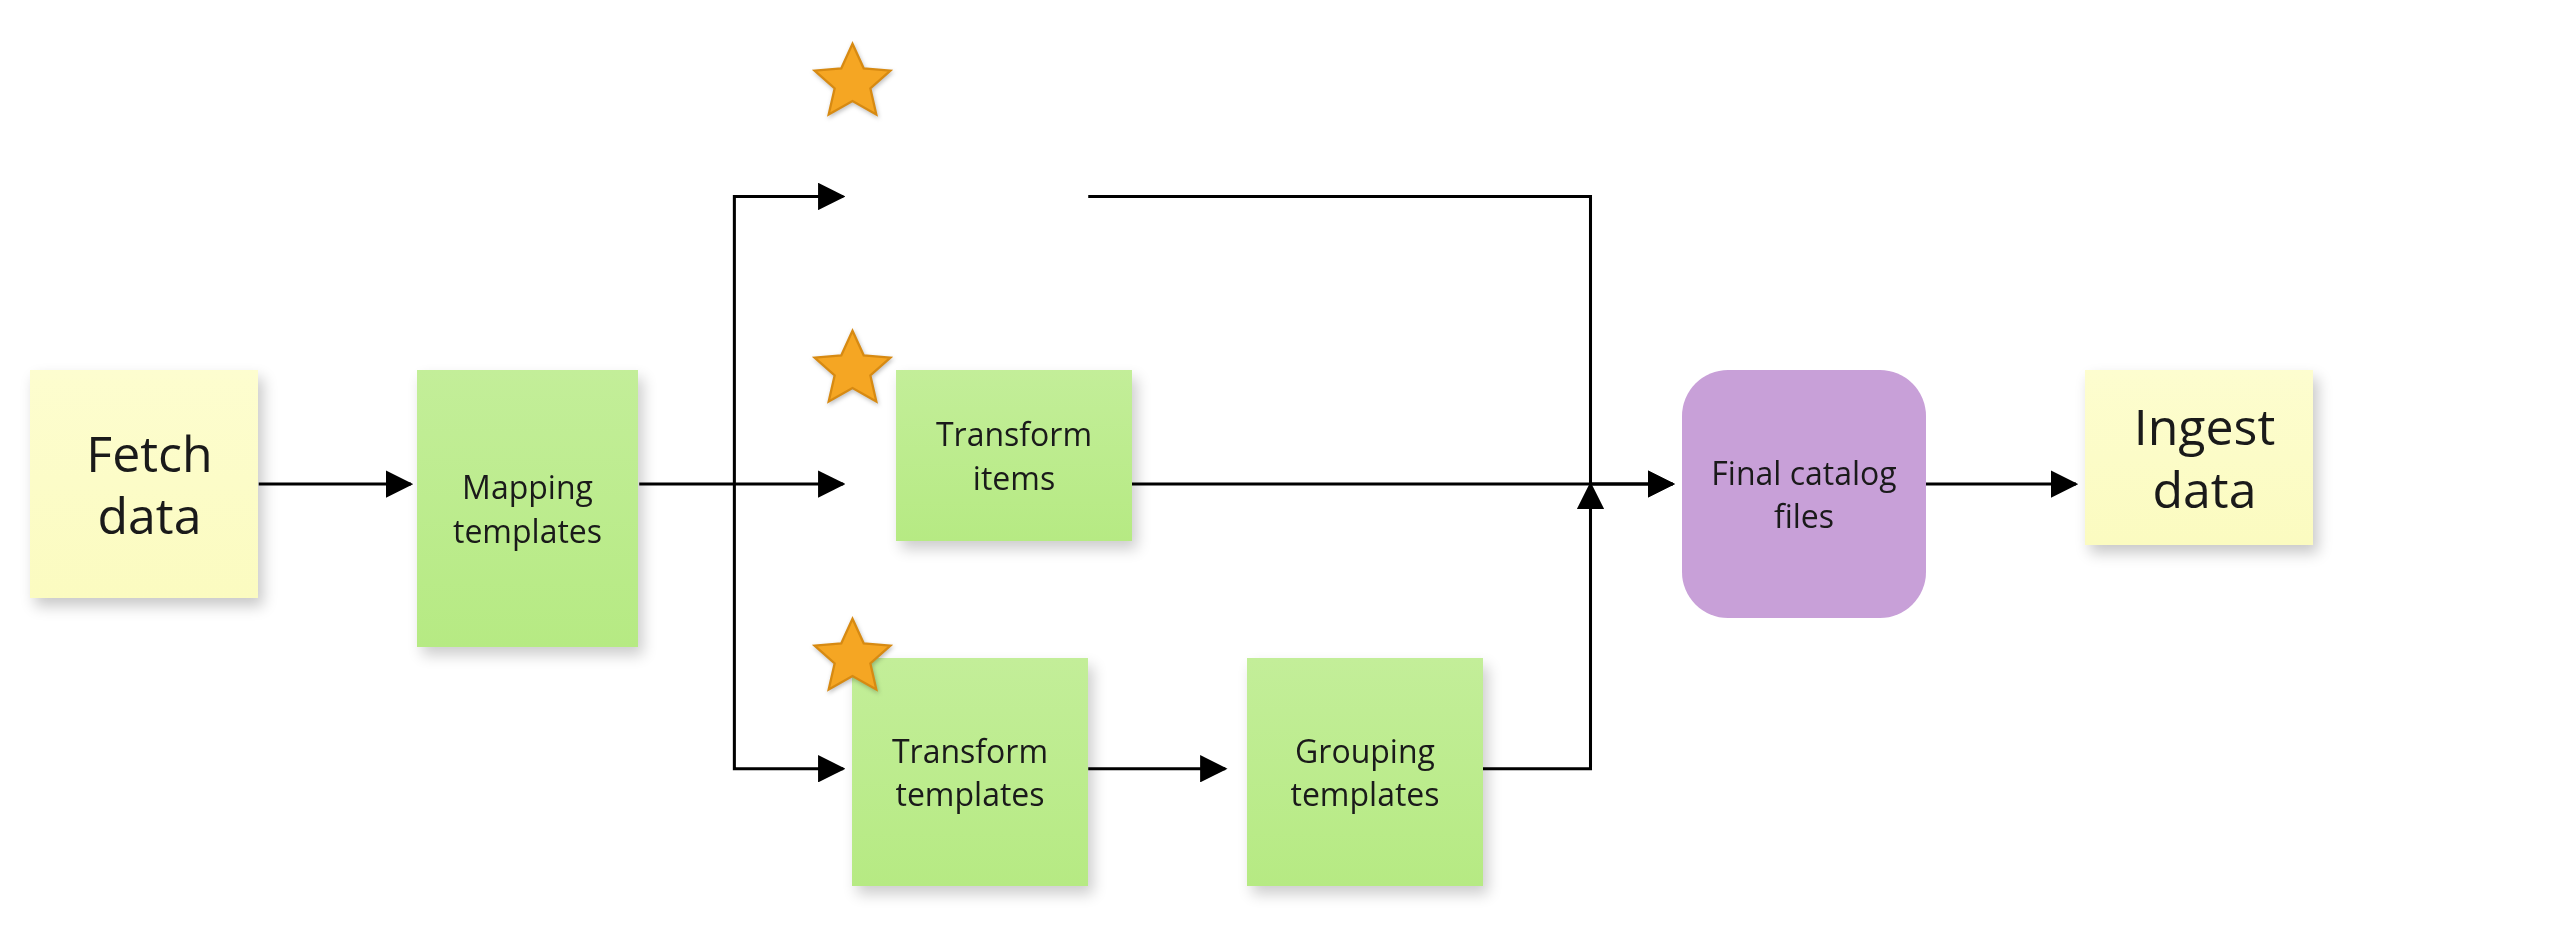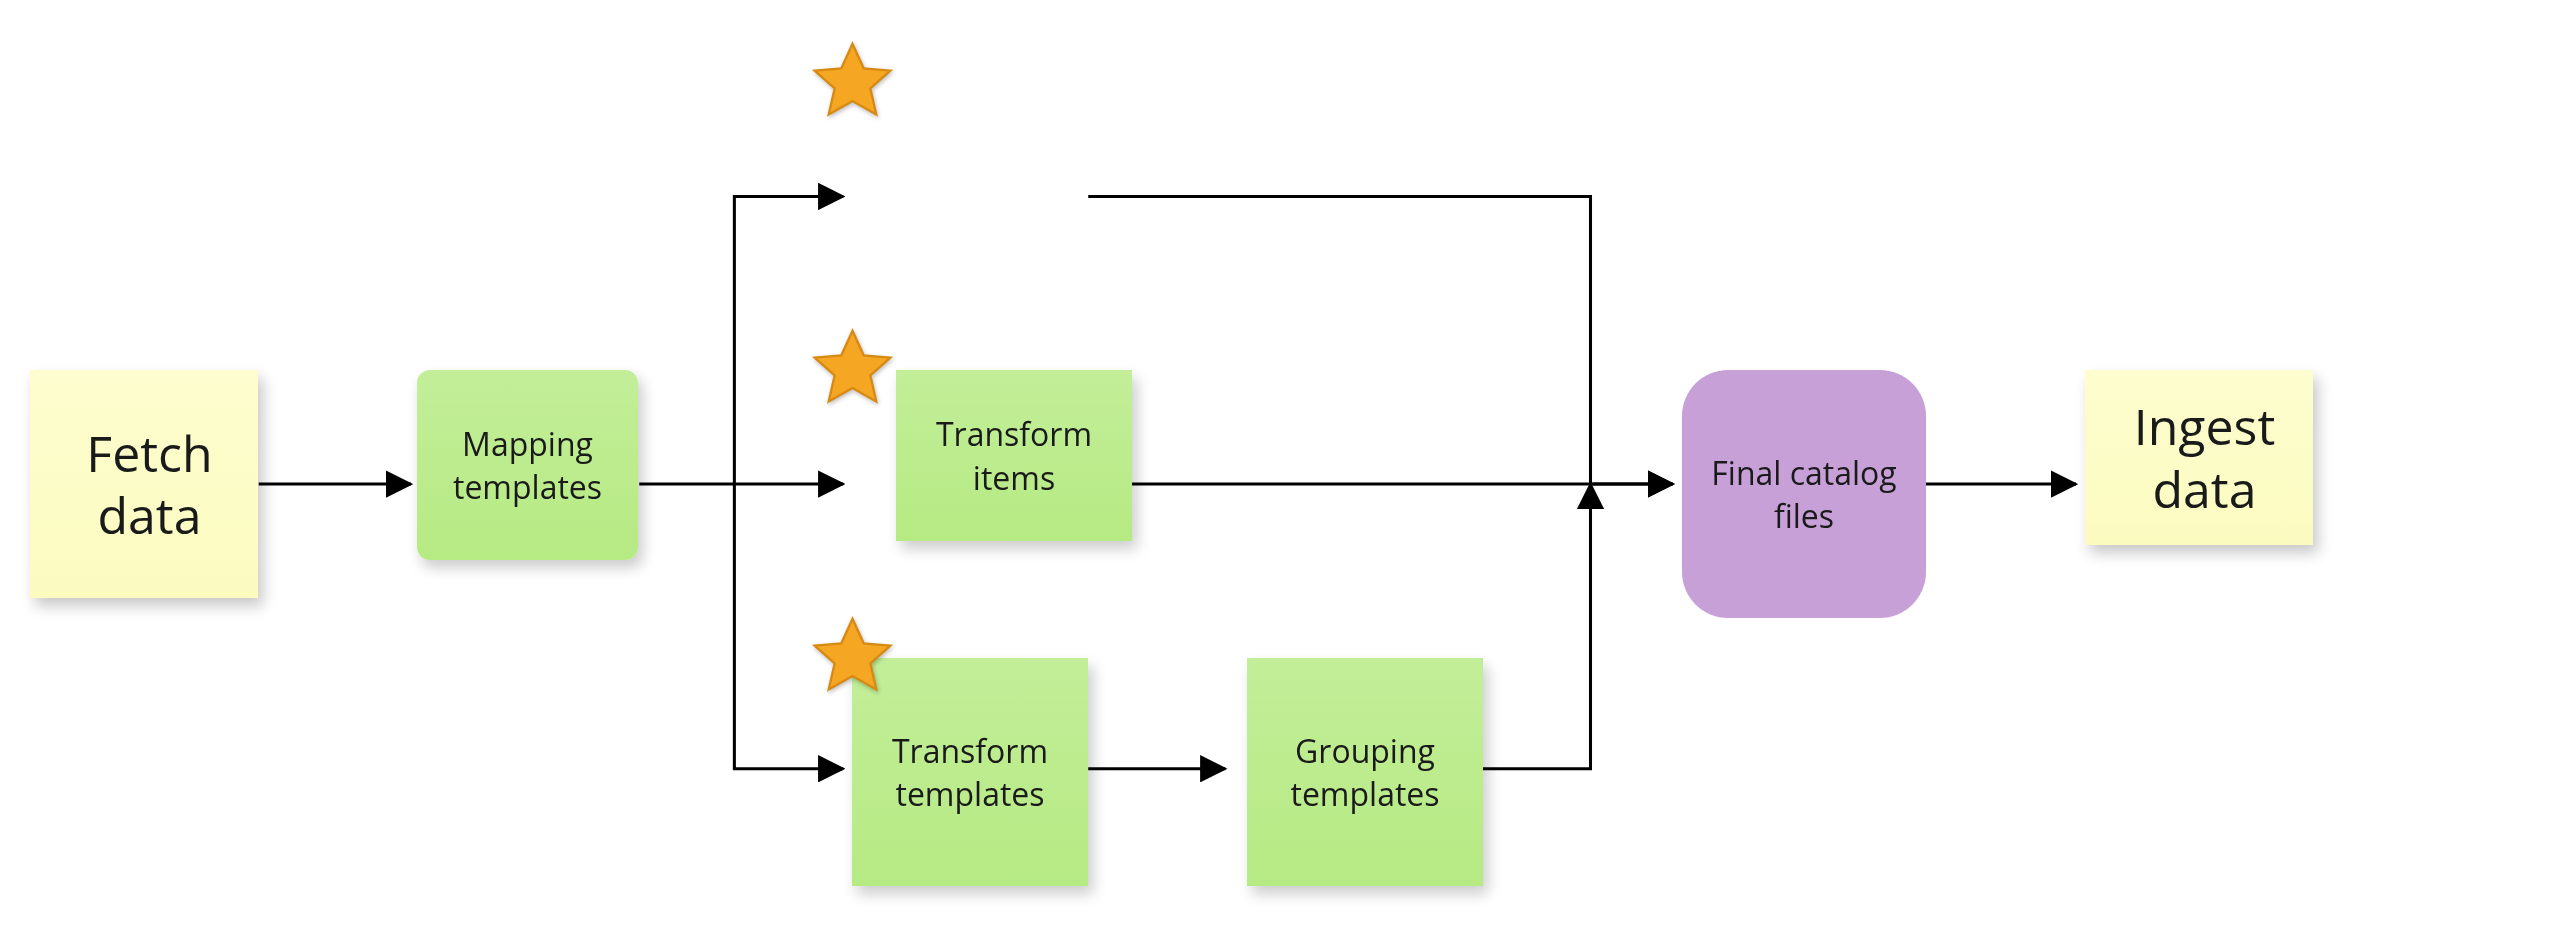--- a/index.html
+++ b/index.html
@@ -96,21 +96,21 @@
       <path d="M 1930 1010  L 2090 1010  L 2090 636"></path>
 
       <path d="M 2530 636  L 2728 636"></path>
     </g>
   </svg>
 
   <div class="node note-yellow" style="left:30px; top:370px; width:228px; height:228px;">
     <span>Fetch data</span>
   </div>
 
-  <div class="node note-green" style="left:417px; top:370px; width:221px; height:190px;border-radius:13px;">
+  <div class="node note-green" style="left:417px; top:370px; width:221px; height:277px;">
     <span>Mapping templates</span>
   </div>
 
   <div class="star" style="left:807px; top:37px;">
     <svg viewBox="0 0 24 24">
         <path d="M12 1.8l2.95 6.46 7.05.62-5.3 4.66 1.58 6.9L12 16.9l-6.28 3.54 1.58-6.9L2 8.88l7.05-.62z" fill="#f5a623" stroke="#d78a12" stroke-width="0.6"></path>
       </svg>
   </div>
 
   <div class="node note-green" style="left:896px; top:370px; width:236px; height:171px;">

